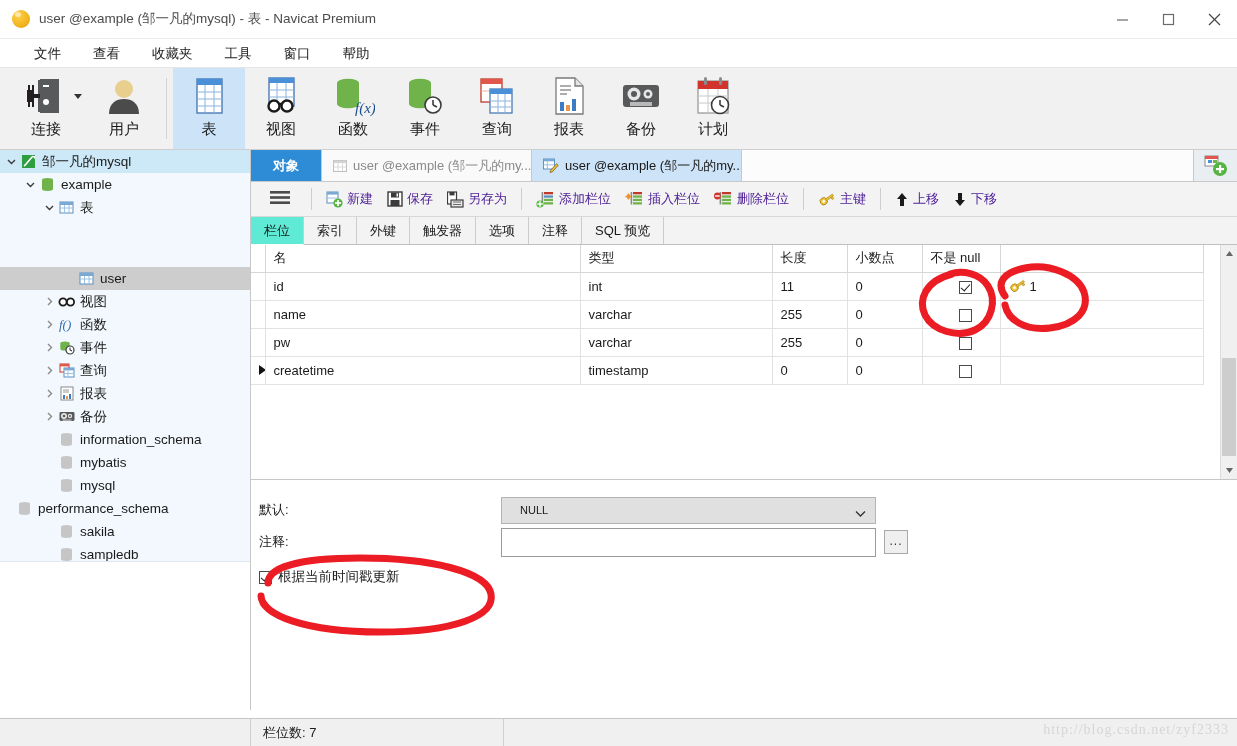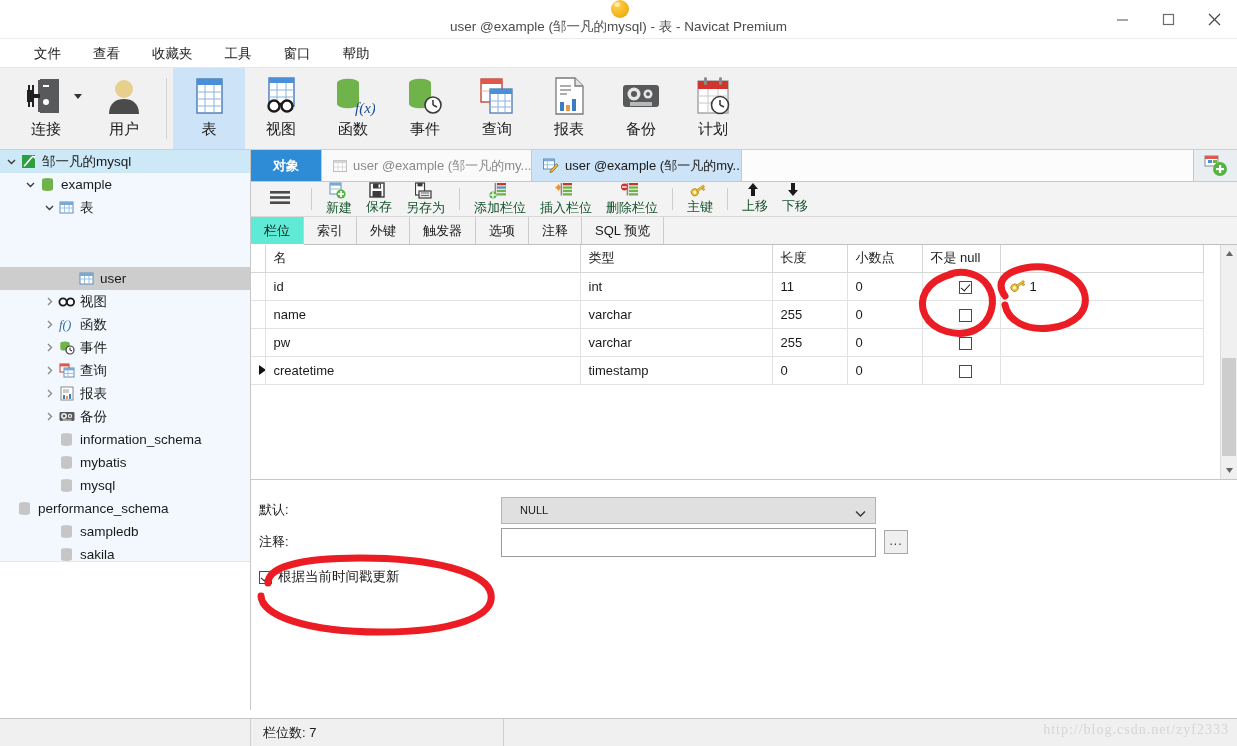--- a/index.html
+++ b/index.html
@@ -8,21 +8,21 @@
     width:1237px; height:746px;
     font-family:"Liberation Sans", sans-serif;
     font-size:13px; color:#222;
     background:#ffffff; overflow:hidden;
     position:relative;
   }
 
   
   #titlebar {
     height:39px; background:#ffffff; display:flex; align-items:center;
-    border-bottom:1px solid #ececec; position:relative;flex-direction:column;
+    border-bottom:1px solid #ececec; position:relative;
   }
   #app-icon {
     width:18px; height:18px; margin-left:12px; margin-right:9px;
     border-radius:50%;
     background:radial-gradient(circle at 35% 30%, #ffd04d 0%, #f2b51c 60%, #d99a10 100%);
     position:relative; flex:none;
   }
   #app-icon::after{
     content:""; position:absolute; left:3px; top:2px; width:6px; height:5px;
     background:#fff; opacity:.55; border-radius:50%;
@@ -79,21 +79,21 @@
   .tab { display:flex; align-items:center; padding:0 11px; font-size:13px; white-space:nowrap; border-right:1px solid #c8c8c8; max-width:210px; overflow:hidden; }
   .tab .tabico { margin-right:6px; display:flex; flex:none; }
   #tab-objects { background:#2e8bd6; color:#fff; font-weight:bold; padding:0 22px; }
   #tab-1 { background:#fafafa; color:#8b8b8b; }
   #tab-2 { background:#cde3f7; color:#1a1a1a; }
   #tabfill { flex:1; background:#fcfcfc; border-right:1px solid #c8c8c8; }
   #tab-add { width:43px; display:flex; align-items:center; justify-content:center; background:#e9eef3; }
 
   
   #edtoolbar { height:35px; background:#f3f3f3; display:flex; align-items:center; border-bottom:1px solid #d8d8d8; }
-  .tb-btn { display:flex; align-items:center; height:35px; padding:0 7px; white-space:nowrap; font-size:13px; color:#14532d;flex-direction:column; }
+  .tb-btn { display:flex; align-items:center; height:35px; padding:0 7px; white-space:nowrap; font-size:13px; color:#4c1d95; }
   .tb-btn .tbi { margin-right:4px; display:flex; align-items:center; }
   .tb-sep { width:1px; height:22px; background:#cdcdcd; margin:0 7px; }
   #hamburger { padding:0 14px 0 19px; }
 
   
   #subtabs { height:28px; background:#f3f3f3; display:flex; align-items:stretch; border-bottom:1px solid #c0c0c0; }
   .stab { font-size:13px; padding:0 13px; display:flex; align-items:center; color:#1a1a1a;
           border-right:1px solid #ccc; white-space:nowrap; }
   .stab.active { background:#5eead4; border-bottom:1px solid #fff; margin-bottom:-1px; }
 
@@ -641,39 +641,39 @@
               <ellipse cx="7.5" cy="3" rx="5.5" ry="1.9"></ellipse>
               <rect x="2" y="3" width="11" height="3"></rect>
               <ellipse cx="7.5" cy="6" rx="5.5" ry="1.9"></ellipse>
               <rect x="2" y="6" width="11" height="3"></rect>
               <ellipse cx="7.5" cy="9" rx="5.5" ry="1.9"></ellipse>
               <rect x="2" y="9" width="11" height="3"></rect>
               <ellipse cx="7.5" cy="12" rx="5.5" ry="1.9"></ellipse>
             </g>
           </svg>
         </span>
-      <span class="tlabel">sampledb</span>
+      <span class="tlabel">sakila</span>
     </div>
 
     <div class="tree-row" style="padding-left:42px">
       <span class="tw"></span>
       <span class="ti">
         <svg width="15" height="15" viewBox="0 0 15 15">
             <g fill="#c6c6c6">
               <ellipse cx="7.5" cy="3" rx="5.5" ry="1.9"></ellipse>
               <rect x="2" y="3" width="11" height="3"></rect>
               <ellipse cx="7.5" cy="6" rx="5.5" ry="1.9"></ellipse>
               <rect x="2" y="6" width="11" height="3"></rect>
               <ellipse cx="7.5" cy="9" rx="5.5" ry="1.9"></ellipse>
               <rect x="2" y="9" width="11" height="3"></rect>
               <ellipse cx="7.5" cy="12" rx="5.5" ry="1.9"></ellipse>
             </g>
           </svg>
         </span>
-      <span class="tlabel">sakila</span>
+      <span class="tlabel">sampledb</span>
     </div>
 
     <div class="tree-row" style="padding-left:42px">
       <span class="tw"></span>
       <span class="ti">
         <svg width="15" height="15" viewBox="0 0 15 15">
             <g fill="#c6c6c6">
               <ellipse cx="7.5" cy="3" rx="5.5" ry="1.9"></ellipse>
               <rect x="2" y="3" width="11" height="3"></rect>
               <ellipse cx="7.5" cy="6" rx="5.5" ry="1.9"></ellipse>

